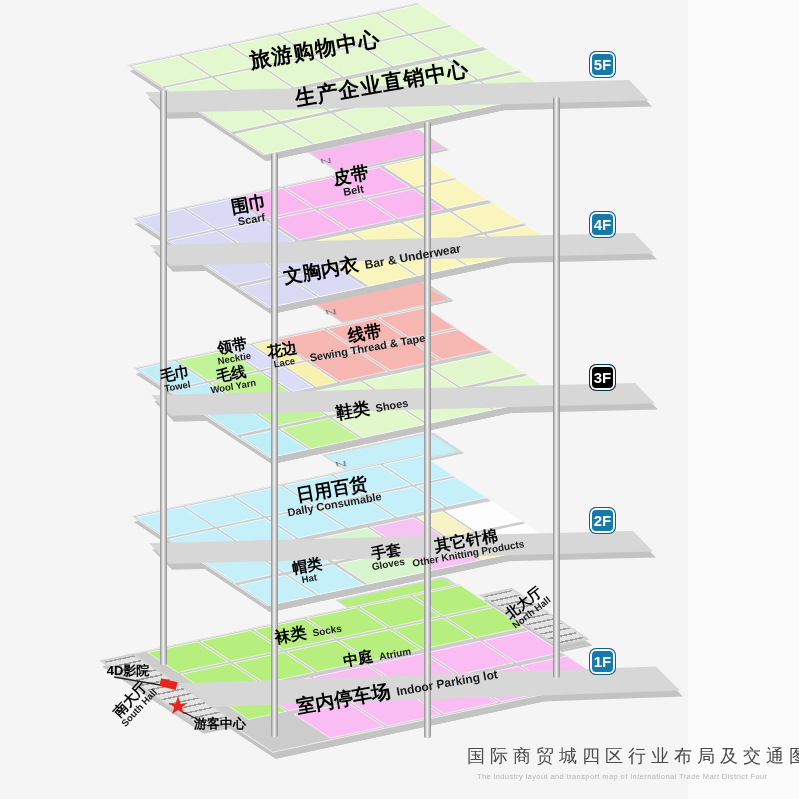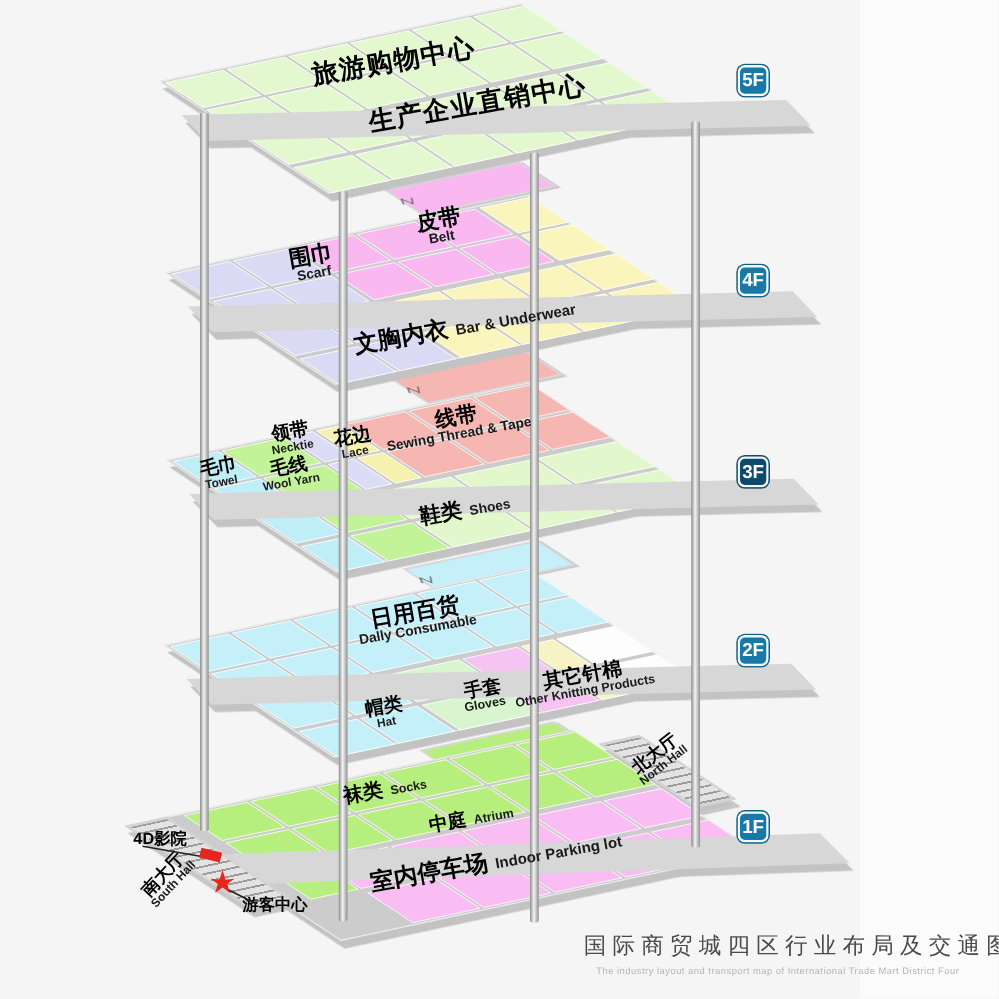--- a/index.html
+++ b/index.html
@@ -345,21 +345,21 @@
 
   <svg id="anno" width="210" height="100">
     <line x1="26" y1="29" x2="78" y2="38" stroke="#222" stroke-width="1.3"></line>
     <rect x="72" y="32" width="17" height="8" transform="rotate(14 80 36)" fill="#e8241e"></rect>
     <polygon points="90,48 92.4,55.7 99.5,54.9 93.8,59.2 95.9,66.1 90,62 84.1,66.1 86.2,59.2 80.5,54.9 87.6,55.7" fill="#e8241e"></polygon>
     <line x1="95" y1="64" x2="117" y2="75" stroke="#222" stroke-width="1.3"></line>
   </svg>
 
   <div class="badge" id="b5" style="background: rgb(24, 121, 169);">5F</div>
   <div class="badge" id="b4" style="background: rgb(24, 121, 169);">4F</div>
-  <div class="badge" id="b3" style="background: #0c4a6e;">3F</div>
+  <div class="badge" id="b3" style="background: #000000;">3F</div>
   <div class="badge" id="b2" style="background: rgb(24, 121, 169);">2F</div>
   <div class="badge" id="b1" style="background: rgb(24, 121, 169);">1F</div>
 
   <div class="caption">
     <div class="zh">国际商贸城四区行业布局及交通图</div>
     <div class="en">The industry layout and transport map of International Trade Mart District Four</div>
   </div>
 </div>
 
 </body></html>

